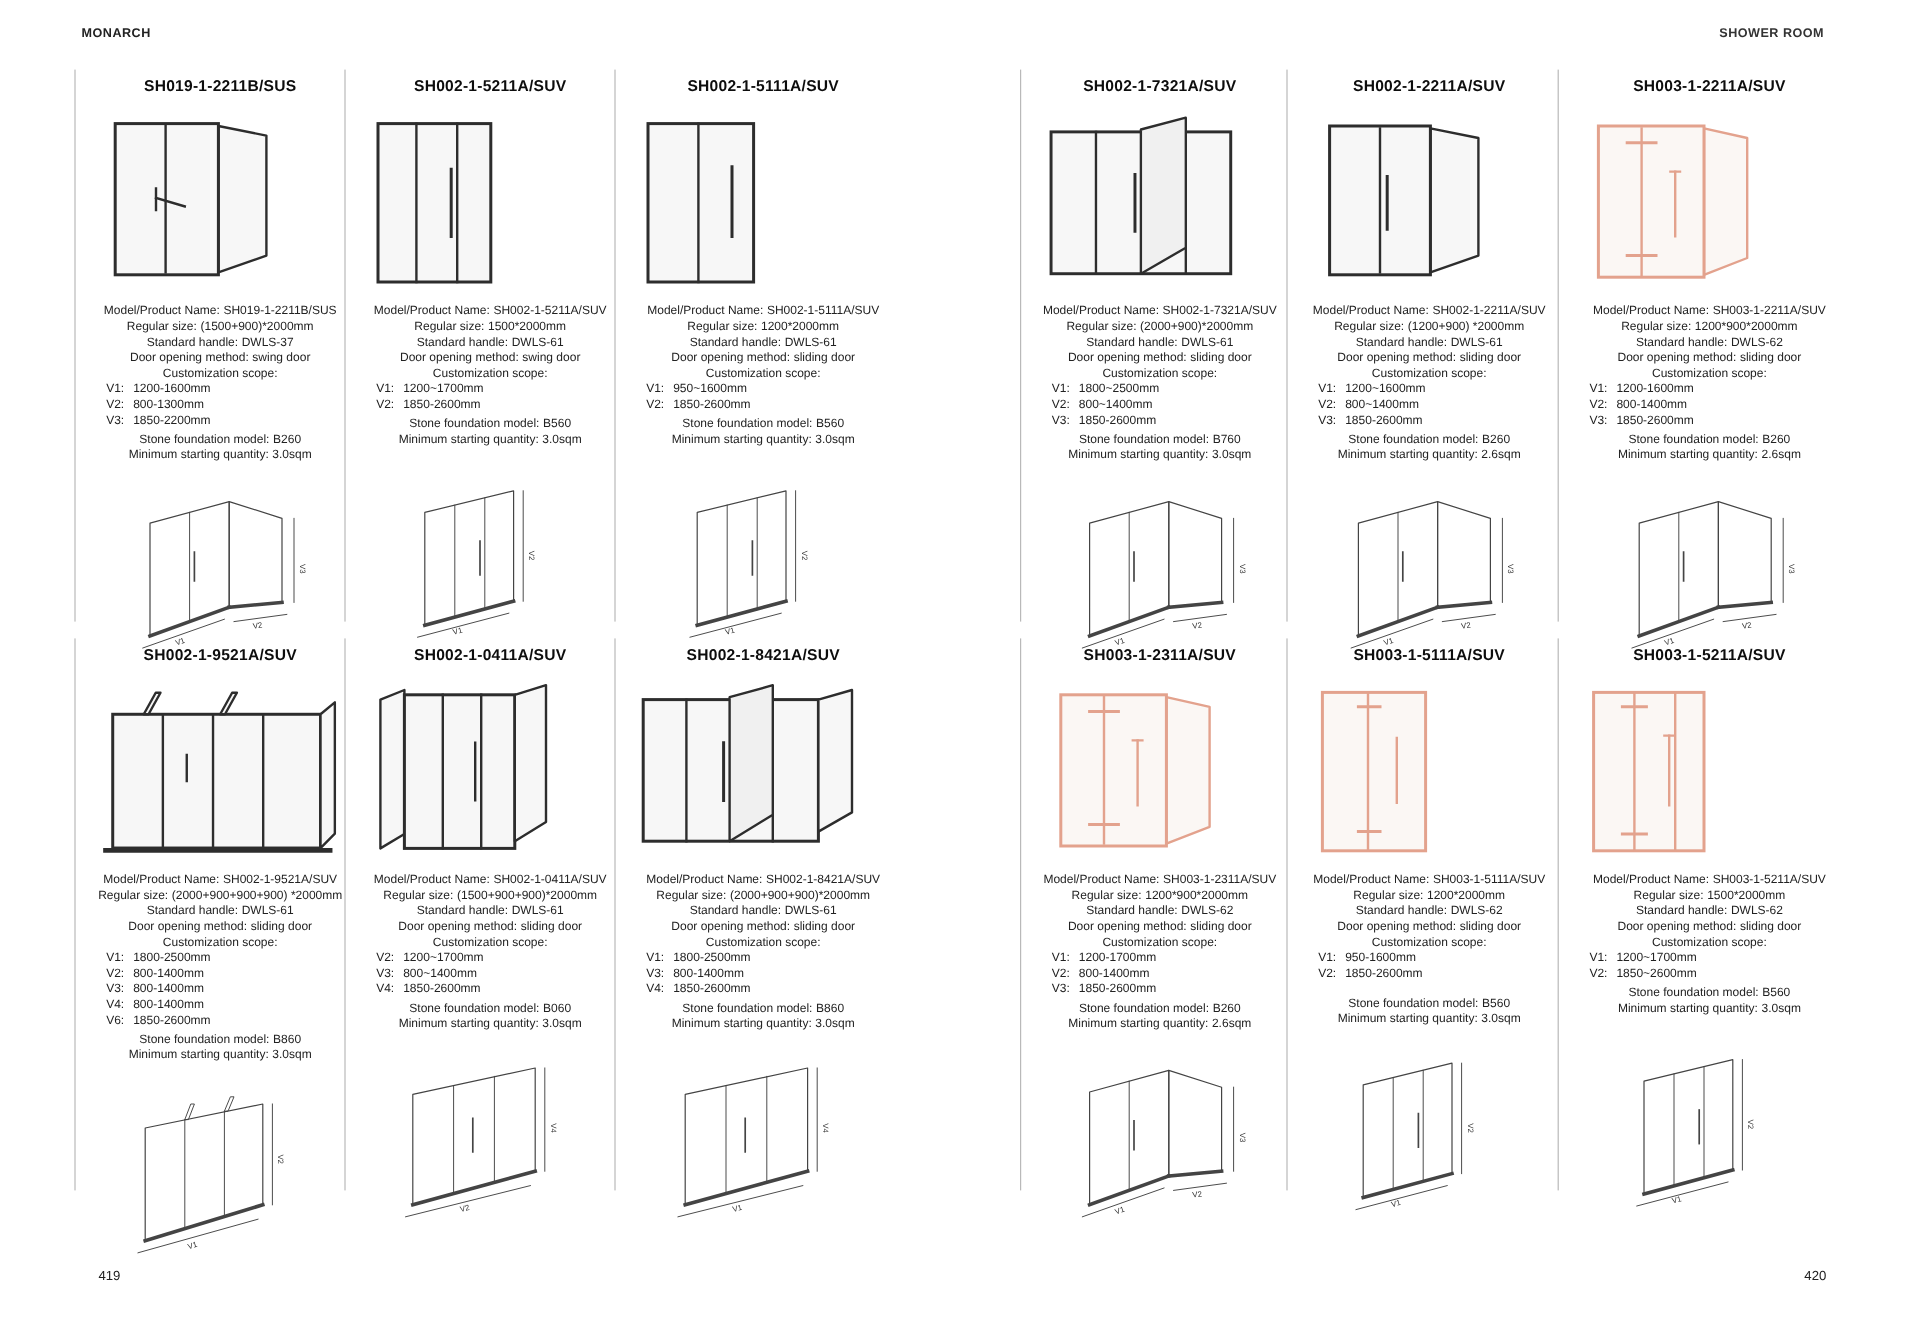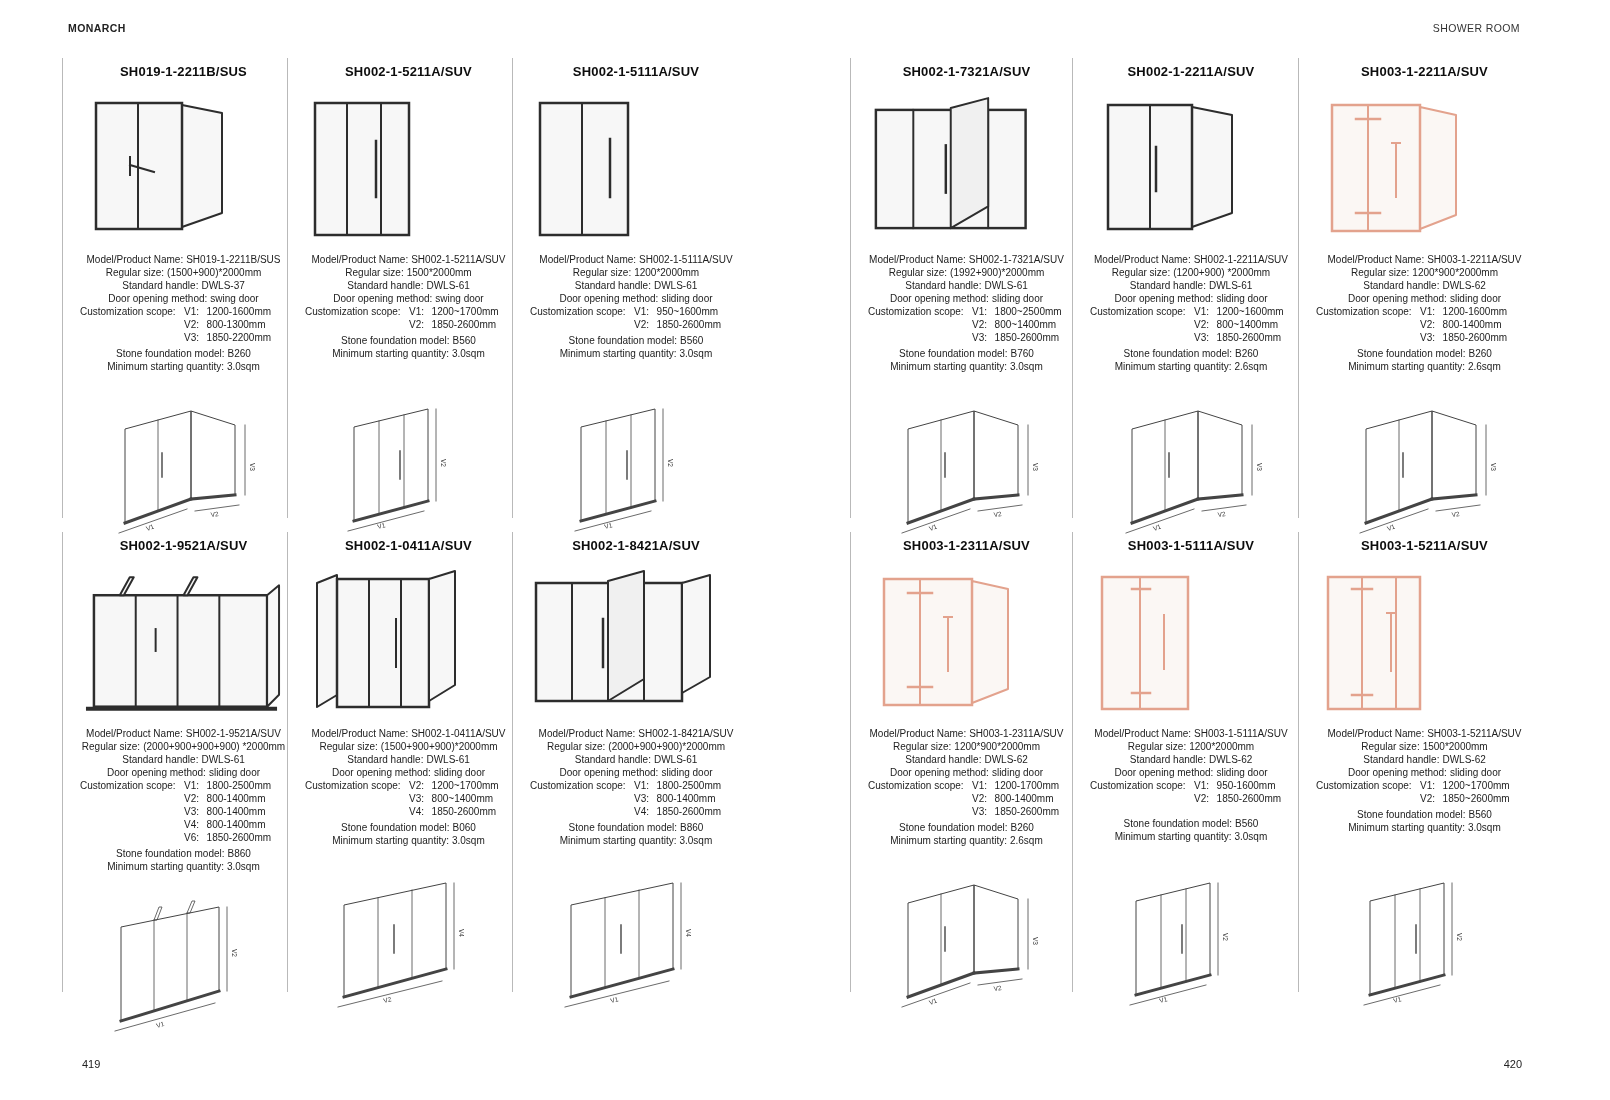--- a/index.html
+++ b/index.html
@@ -1,30 +1,30 @@
 <!DOCTYPE html>
 <html><head>
 <meta charset="utf-8">
 <style>
   html,body{margin:0;padding:0;background:#ffffff;}
   body{width:1610px;height:1100px;position:relative;font-family:"Liberation Sans",sans-serif;color:#1c1c1c;overflow:hidden;}
   .hdr{position:absolute;top:22px;font-size:10.5px;letter-spacing:.4px;color:#222;}
   #brand{left:68px;font-weight:bold;}
-  #section{right:90px;font-weight:normal;color:#333;margin-left:36px;}
+  #section{right:90px;font-weight:bold;color:#333;margin-left:36px;}
   .pagenum{position:absolute;bottom:30px;font-size:11px;color:#222;}
   #pn-left{left:82px;}
   #pn-right{right:88px;}
   .card{position:absolute;border-left:1px solid #b9b9b9;padding:6px 0 0 17px;box-sizing:border-box;text-align:center;}
   .card .code{font-size:13px;font-weight:bold;color:#0d0d0d;letter-spacing:.2px;margin-bottom:4px;white-space:nowrap;}
   .art{height:160px;display:flex;align-items:flex-start;padding-top:10px;}
   .specs{min-height:126px;font-size:10px;line-height:13px;color:#222;}
   .spec{white-space:nowrap;}
   .spec .lab{color:#222;}
   .spec .val{margin-left:3px;}
-  .spec.scope{display:flex;}
+  .spec.scope{display:flex;flex-direction:column;}
   .scope-list{display:inline-flex;flex-direction:column;margin-left:5px;}
   .se{display:flex;}
   .sk{min-width:22px;}
   .sr{margin-left:4px;}
   .stone-gap{margin-top:12px;}
   .stone-row{margin-top:3px;}
   .iso{padding-top:12px;}
 </style>
 </head>
 <body>
@@ -175,21 +175,21 @@
         <svg width="200" height="152" viewBox="0 0 200 152">
           <rect x="8" y="16" width="152" height="120" fill="#f7f7f7" stroke="#2d2d2d" stroke-width="2.5"></rect>
           <line x1="46" y1="16" x2="46" y2="136" stroke="#2d2d2d" stroke-width="2" stroke-linecap="square"></line>
           <line x1="122" y1="16" x2="122" y2="136" stroke="#2d2d2d" stroke-width="2" stroke-linecap="square"></line>
           <polygon points="84,14 122,4 122,114 84,136" fill="#f0f0f0" stroke="#2d2d2d" stroke-width="2" stroke-linejoin="round"></polygon>
           <line x1="79" y1="52" x2="79" y2="100" stroke="#2d2d2d" stroke-width="2.5" stroke-linecap="square"></line>
         </svg>
       </div>
       <div class="specs">
         <div class="spec "><span class="lab">Model/Product Name:</span><span class="val">SH002-1-7321A/SUV</span></div>
-        <div class="spec "><span class="lab">Regular size:</span><span class="val">(1992+900)*2000mm</span></div>
+        <div class="spec "><span class="lab">Regular size:</span><span class="val">(2000+900)*2000mm</span></div>
         <div class="spec "><span class="lab">Standard handle:</span><span class="val">DWLS-61</span></div>
         <div class="spec "><span class="lab">Door opening method:</span><span class="val">sliding door</span></div>
         <div class="spec scope">
           <span class="lab">Customization scope:</span>
           <span class="scope-list">
             <span class="se">
               <span class="sk">V1:</span>
               <span class="sr">1800~2500mm</span>
             </span>
             <span class="se">

